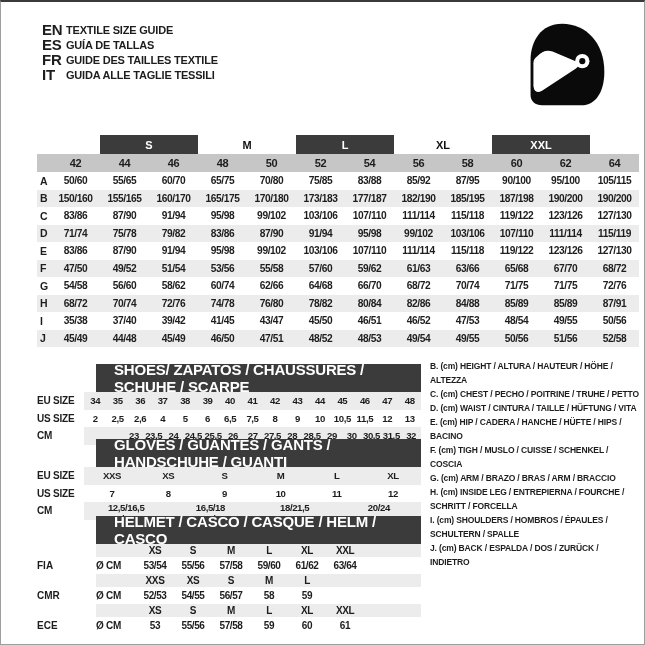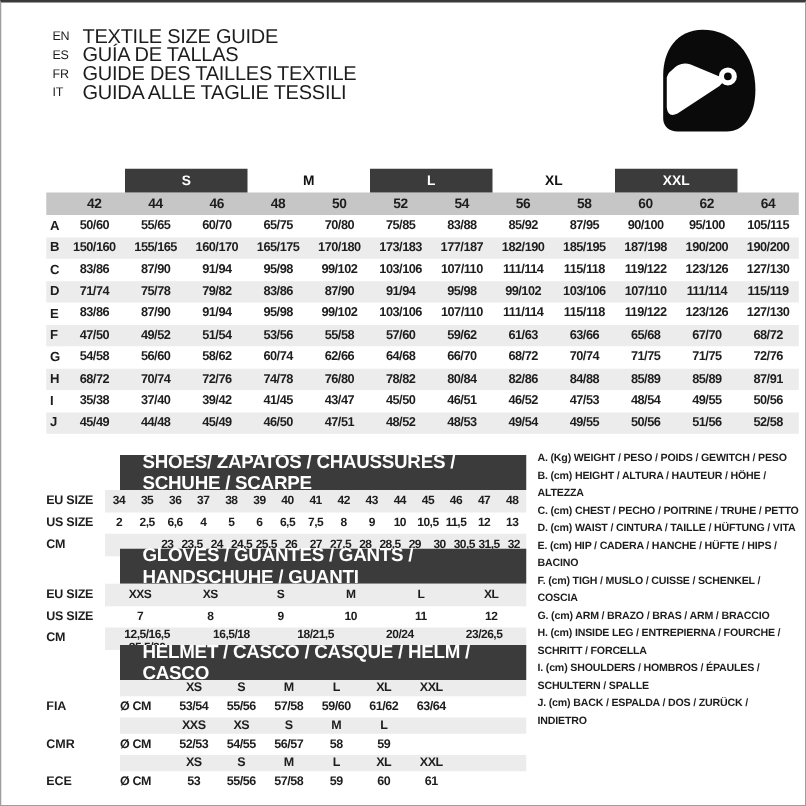--- a/index.html
+++ b/index.html
@@ -4,22 +4,22 @@
 <style>
   *{margin:0;padding:0;box-sizing:border-box}
   html,body{width:645px;height:645px;background:#fff}
   body{font-family:"Liberation Sans","DejaVu Sans",sans-serif;color:#1d1d1d}
   .page{position:relative;width:645px;height:645px;background:#fff;overflow:hidden;
         border:1px solid #9e9e9e;border-top:2px solid #3a3a3a}
 
   
   .langs{position:absolute;left:41px;top:20px}
   .lang-row{display:flex;height:15px;align-items:center}
-  .lang-code{width:24px;font-weight:400;font-size:10px;letter-spacing:-0.2px}
-  .lang-label{font-weight:400;font-size:16px;letter-spacing:-0.2px}
+  .lang-code{width:24px;font-weight:700;font-size:15px;letter-spacing:-0.2px}
+  .lang-label{font-weight:700;font-size:11px;letter-spacing:-0.2px}
 
   
   .helmet-ico{position:absolute;left:517px;top:16px}
 
   
   .ttable{position:absolute;left:36px;top:133px;width:602px}
   .t-grid{display:grid;grid-template-columns:14px repeat(12,1fr)}
   .band-row{height:19px}
   .band{display:flex;align-items:center;justify-content:center;font-weight:700;font-size:11px;color:#111}
   .band.dark{background:#3b3b3b;color:#fff}
@@ -283,21 +283,21 @@
             <div class="sval">46</div>
             <div class="sval">47</div>
             <div class="sval">48</div>
           </div>
         </div>
         <div class="srow">
           <div class="srow-label">US SIZE</div>
           <div class="srow-vals" style="grid-template-columns: repeat(15, 1fr);">
             <div class="sval">2</div>
             <div class="sval">2,5</div>
-            <div class="sval">6,6</div>
+            <div class="sval">2,6</div>
             <div class="sval">4</div>
             <div class="sval">5</div>
             <div class="sval">6</div>
             <div class="sval">6,5</div>
             <div class="sval">7,5</div>
             <div class="sval">8</div>
             <div class="sval">9</div>
             <div class="sval">10</div>
             <div class="sval">10,5</div>
             <div class="sval">11,5</div>
@@ -348,21 +348,21 @@
             <div class="sval">7</div>
             <div class="sval">8</div>
             <div class="sval">9</div>
             <div class="sval">10</div>
             <div class="sval">11</div>
             <div class="sval">12</div>
           </div>
         </div>
         <div class="srow striped">
           <div class="srow-label">CM</div>
-          <div class="srow-vals" style="grid-template-columns: repeat(5, 1fr);">
+          <div class="srow-vals" style="grid-template-columns: repeat(4, 1fr);">
             <div class="sval">12,5/16,5</div>
             <div class="sval">16,5/18</div>
             <div class="sval">18/21,5</div>
             <div class="sval">20/24</div>
             <div class="sval">23/26,5</div>
             <div class="sval">25,5/30</div>
           </div>
         </div>
       </div>
   </div>
@@ -437,21 +437,20 @@
             <div class="h-cell">57/58</div>
             <div class="h-cell">59</div>
             <div class="h-cell">60</div>
             <div class="h-cell">61</div>
           </div>
         </div>
       </div>
   </div>
 
   <div class="legend">
-      <div class="legend-item">A. (Kg) WEIGHT / PESO / POIDS / GEWITCH / PESO</div>
       <div class="legend-item">B. (cm) HEIGHT / ALTURA / HAUTEUR / HÖHE / ALTEZZA</div>
       <div class="legend-item">C. (cm) CHEST / PECHO / POITRINE / TRUHE / PETTO</div>
       <div class="legend-item">D. (cm) WAIST / CINTURA / TAILLE / HÜFTUNG / VITA</div>
       <div class="legend-item">E. (cm) HIP / CADERA / HANCHE / HÜFTE / HIPS / BACINO</div>
       <div class="legend-item">F. (cm) TIGH / MUSLO / CUISSE / SCHENKEL / COSCIA</div>
       <div class="legend-item">G. (cm) ARM / BRAZO / BRAS / ARM / BRACCIO</div>
       <div class="legend-item">H. (cm) INSIDE LEG / ENTREPIERNA / FOURCHE / SCHRITT / FORCELLA</div>
       <div class="legend-item">I. (cm) SHOULDERS / HOMBROS / ÉPAULES / SCHULTERN / SPALLE</div>
       <div class="legend-item">J. (cm) BACK / ESPALDA / DOS / ZURÜCK / INDIETRO</div>
     </div>

